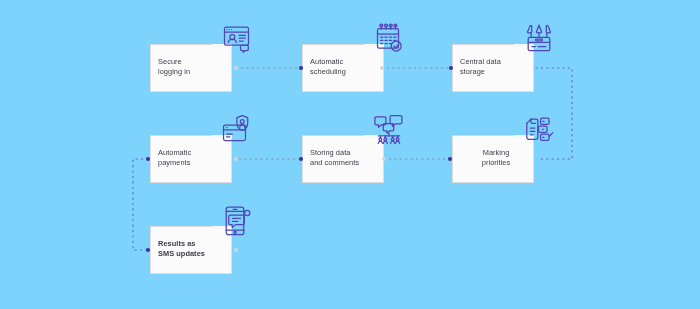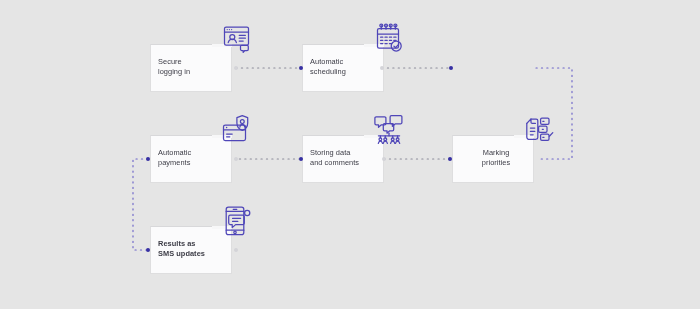--- a/index.html
+++ b/index.html
@@ -12,21 +12,21 @@
 
   body {
     background: #f7f7f8;
     font-family: "Liberation Sans", sans-serif;
   }
 
   #diagram {
     position: relative;
     width: 700px;
     height: 309px;
-    background: #e5e5e5;
+    background: #7dd3fc;
   }
 
   
   #connectors {
     position: absolute;
     left: 0;
     top: 0;
     width: 700px;
     height: 309px;
     pointer-events: none;
@@ -185,20 +185,37 @@
         <circle cx="23.4" cy="3.5" r="1.5"></circle>
         <path d="M8.6 15.2 h2.2 M13 15.2 h2.2 M17.4 15.2 h2.2 M21.8 15.2 h2.2"></path>
         <path d="M8.6 18.4 h2.2 M13 18.4 h2.2 M17.4 18.4 h2.2 M21.8 18.4 h2.2"></path>
         <path d="M8.6 21.6 h2.2 M13 21.6 h2.2 M17.4 21.6 h2.2"></path>
         <circle cx="24.2" cy="24" r="5"></circle>
         <path d="M21.9 24.1 l1.6 1.6 l3.1 -3.3"></path>
       </svg>
     </div>
   </div>
 
+  <div class="node" style="left:452px; top:44px;">
+    <div class="card"></div>
+    <div class="node-label">Central data
+storage</div>
+    <div class="node-icon">
+      <svg viewBox="0 0 34 34" xmlns="http://www.w3.org/2000/svg" fill="none" stroke="#4f46b8" stroke-width="1.25" stroke-linecap="round" stroke-linejoin="round">
+        <path d="M8.2 3.5 l-2.6 6.2 a0.8 0.8 0 0 0 0.7 1.1 h2.6 a0.8 0.8 0 0 0 0.8 -0.8 V 3.5 z"></path>
+        <path d="M17 3.2 l-2.5 6.5 a0.8 0.8 0 0 0 0.75 1.1 h3.5 a0.8 0.8 0 0 0 0.75 -1.1 z"></path>
+        <path d="M25.8 3.5 l2.6 6.2 a0.8 0.8 0 0 1 -0.7 1.1 h-2.6 a0.8 0.8 0 0 1 -0.8 -0.8 V 3.5 z"></path>
+        <path d="M9.1 10.9 v4.4 M17 10.9 v4.4 M24.9 10.9 v4.4"></path>
+        <rect x="6.2" y="15.3" width="21.6" height="13.4" rx="1.5"></rect>
+        <path d="M6.2 20.4 H 27.8"></path>
+        <rect x="13.6" y="17.2" width="6.8" height="1.6" rx="0.5"></rect>
+        <path d="M10 24.6 h3.2 M16.2 24.6 h7.6"></path>
+      </svg>
+    </div>
+  </div>
 
   <div class="node" style="left:150px; top:135px;">
     <div class="card"></div>
     <div class="node-label">Automatic
 payments</div>
     <div class="node-icon">
       <svg viewBox="0 0 34 34" xmlns="http://www.w3.org/2000/svg" fill="none" stroke="#4f46b8" stroke-width="1.25" stroke-linecap="round" stroke-linejoin="round">
         <rect x="3.5" y="12" width="22" height="15.5" rx="1.8"></rect>
         <path d="M3.5 16.8 H 25.5"></path>
         <path d="M6.6 21.1 h5.6 M6.6 23.8 h3.2"></path>

